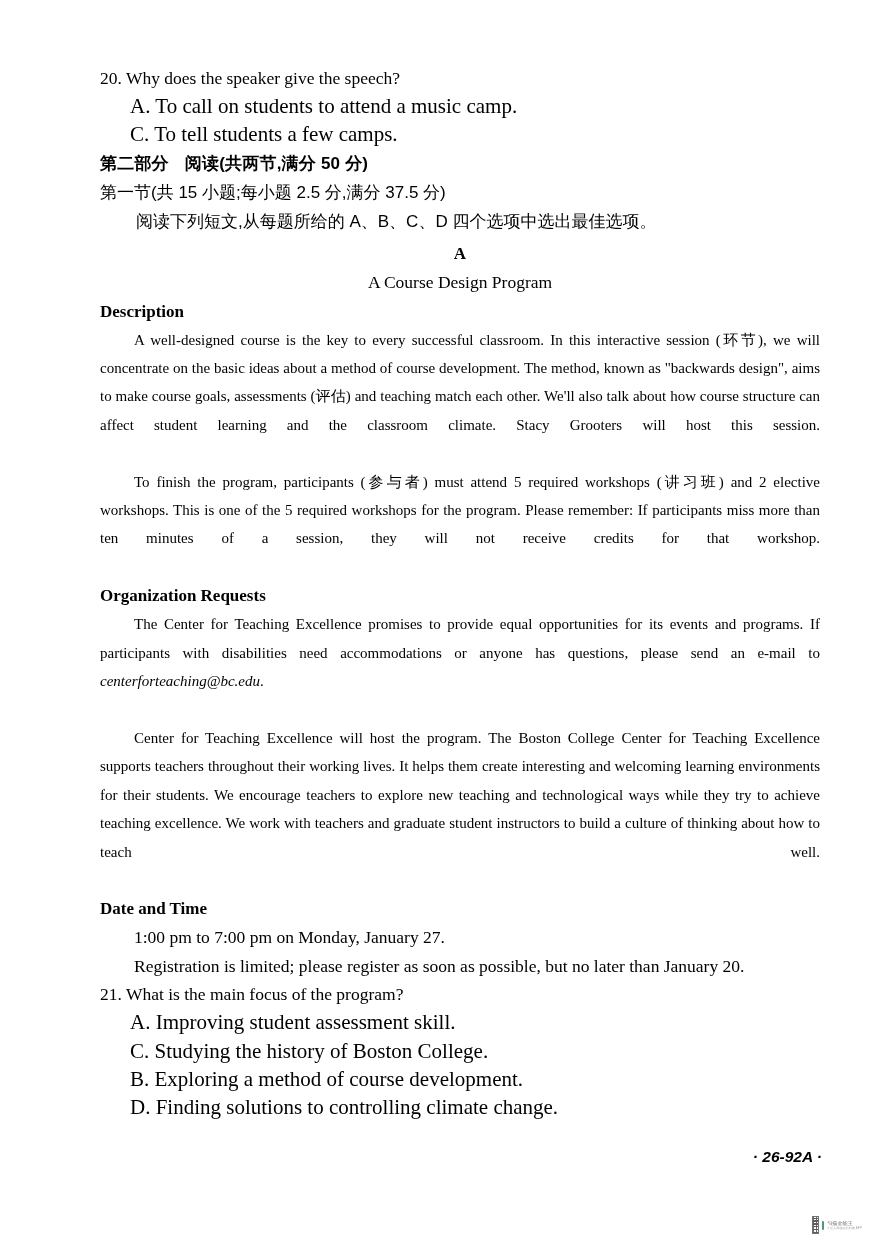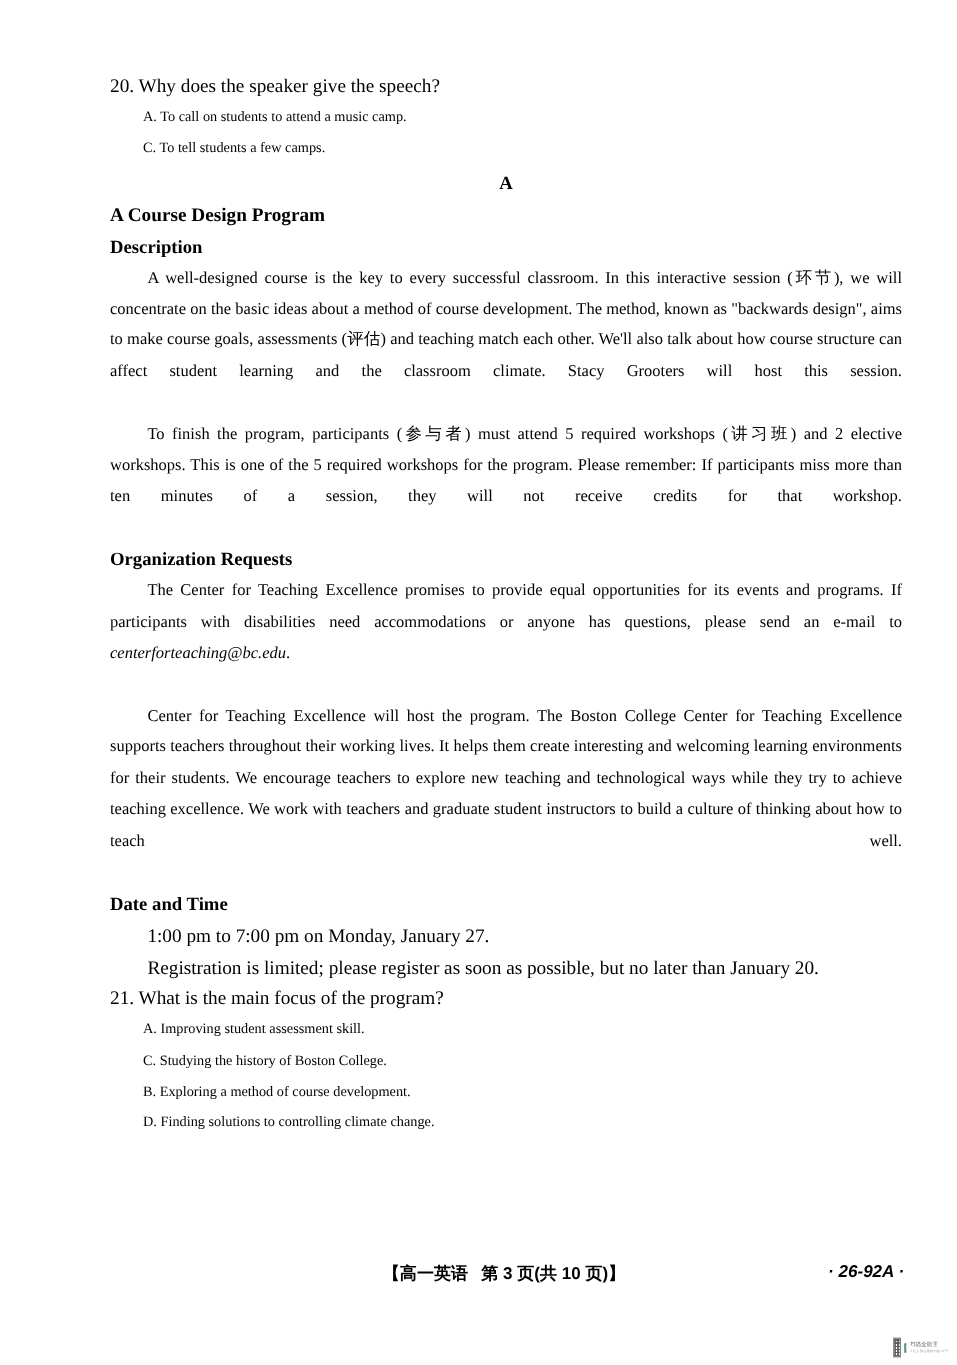--- a/index.html
+++ b/index.html
@@ -31,21 +31,21 @@
     width: 720px;
   }
 
   
   .q-line {
     font-size: 17.5px;
     line-height: 28.2px;
     white-space: nowrap;
   }
   .q-option {
-    font-size: 13px;
+    font-size: 21px;
     line-height: 28.2px;
     padding-left: 30px;
     white-space: nowrap;
   }
 
   
   .cn-head {
     font-family: "Liberation Sans", "DejaVu Sans", sans-serif;
     font-weight: bold;
     font-size: 17px;
@@ -70,21 +70,22 @@
 
   
   .passage-letter {
     text-align: center;
     font-weight: bold;
     font-size: 17px;
     line-height: 27px;
     margin-top: 4px;
   }
   .passage-title {
-    font-weight: bold;
+    text-align: center;
+    font-weight: normal;
     font-size: 17.5px;
     line-height: 30px;
   }
 
   
   .sec-head {
     font-weight: bold;
     font-size: 17px;
     line-height: 29px;
     font-family: "Liberation Serif", "DejaVu Serif", serif;
@@ -206,20 +207,25 @@
 <div class="page">
 
   <div class="content">
 
     <div>
       <div class="q-line">20. Why does the speaker give the speech?</div>
       <div class="q-option">A. To call on students to attend a music camp.</div>
       <div class="q-option">C. To tell students a few camps.</div>
     </div>
 
+    <div>
+      <div class="cn-head"><span>第二部分</span><span class="sp"></span><span>阅读(共两节,满分 50 分)</span></div>
+      <div class="cn-sub"><span class="bold-lead">第一节</span><span class="sp"></span><span>(共 15 小题;每小题 2.5 分,满分 37.5 分)</span></div>
+      <div class="cn-instr">阅读下列短文,从每题所给的 A、B、C、D 四个选项中选出最佳选项。</div>
+    </div>
 
     <div class="passage-letter">A</div>
     <div class="passage-title">A Course Design Program</div>
 
     <div class="sec-head">Description</div>
     <p class="para">A well-designed course is the key to every successful classroom. In this interactive session (环节), we will concentrate on the basic ideas about a method of course development. The method, known as "backwards design", aims to make course goals, assessments (评估) and teaching match each other. We'll also talk about how course structure can affect student learning and the classroom climate. Stacy Grooters will host this session.</p>
     <p class="para">To finish the program, participants (参与者) must attend 5 required workshops (讲习班) and 2 elective workshops. This is one of the 5 required workshops for the program. Please remember: If participants miss more than ten minutes of a session, they will not receive credits for that workshop.</p>
 
     <div class="sec-head">Organization Requests</div>
     <p class="para"><span>The Center for Teaching Excellence promises to provide equal opportunities for its events and programs. If participants with disabilities need accommodations or anyone has questions, please send an e-mail to </span><i>centerforteaching@bc.edu</i><span>.</span></p>
@@ -234,21 +240,20 @@
       <div class="q-line">21. What is the main focus of the program?</div>
       <div class="q-option">A. Improving student assessment skill.</div>
       <div class="q-option">C. Studying the history of Boston College.</div>
       <div class="q-option">B. Exploring a method of course development.</div>
       <div class="q-option">D. Finding solutions to controlling climate change.</div>
     </div>
 
   </div>
 
   <div class="footer">
-    <div class="footer-center"><span>【高一英语</span><span class="gap"></span><span>第 3 页(共 10 页)】</span></div>
     <div class="footer-right">· 26-92A ·</div>
   </div>
 
   <div class="watermark">
     <div class="qr"></div>
     <div class="wm-logo"></div>
     <div class="wm-text">
       <div class="l1">扫描全能王</div>
       <div class="l2">3 亿人都在用的扫描 APP</div>
     </div>

